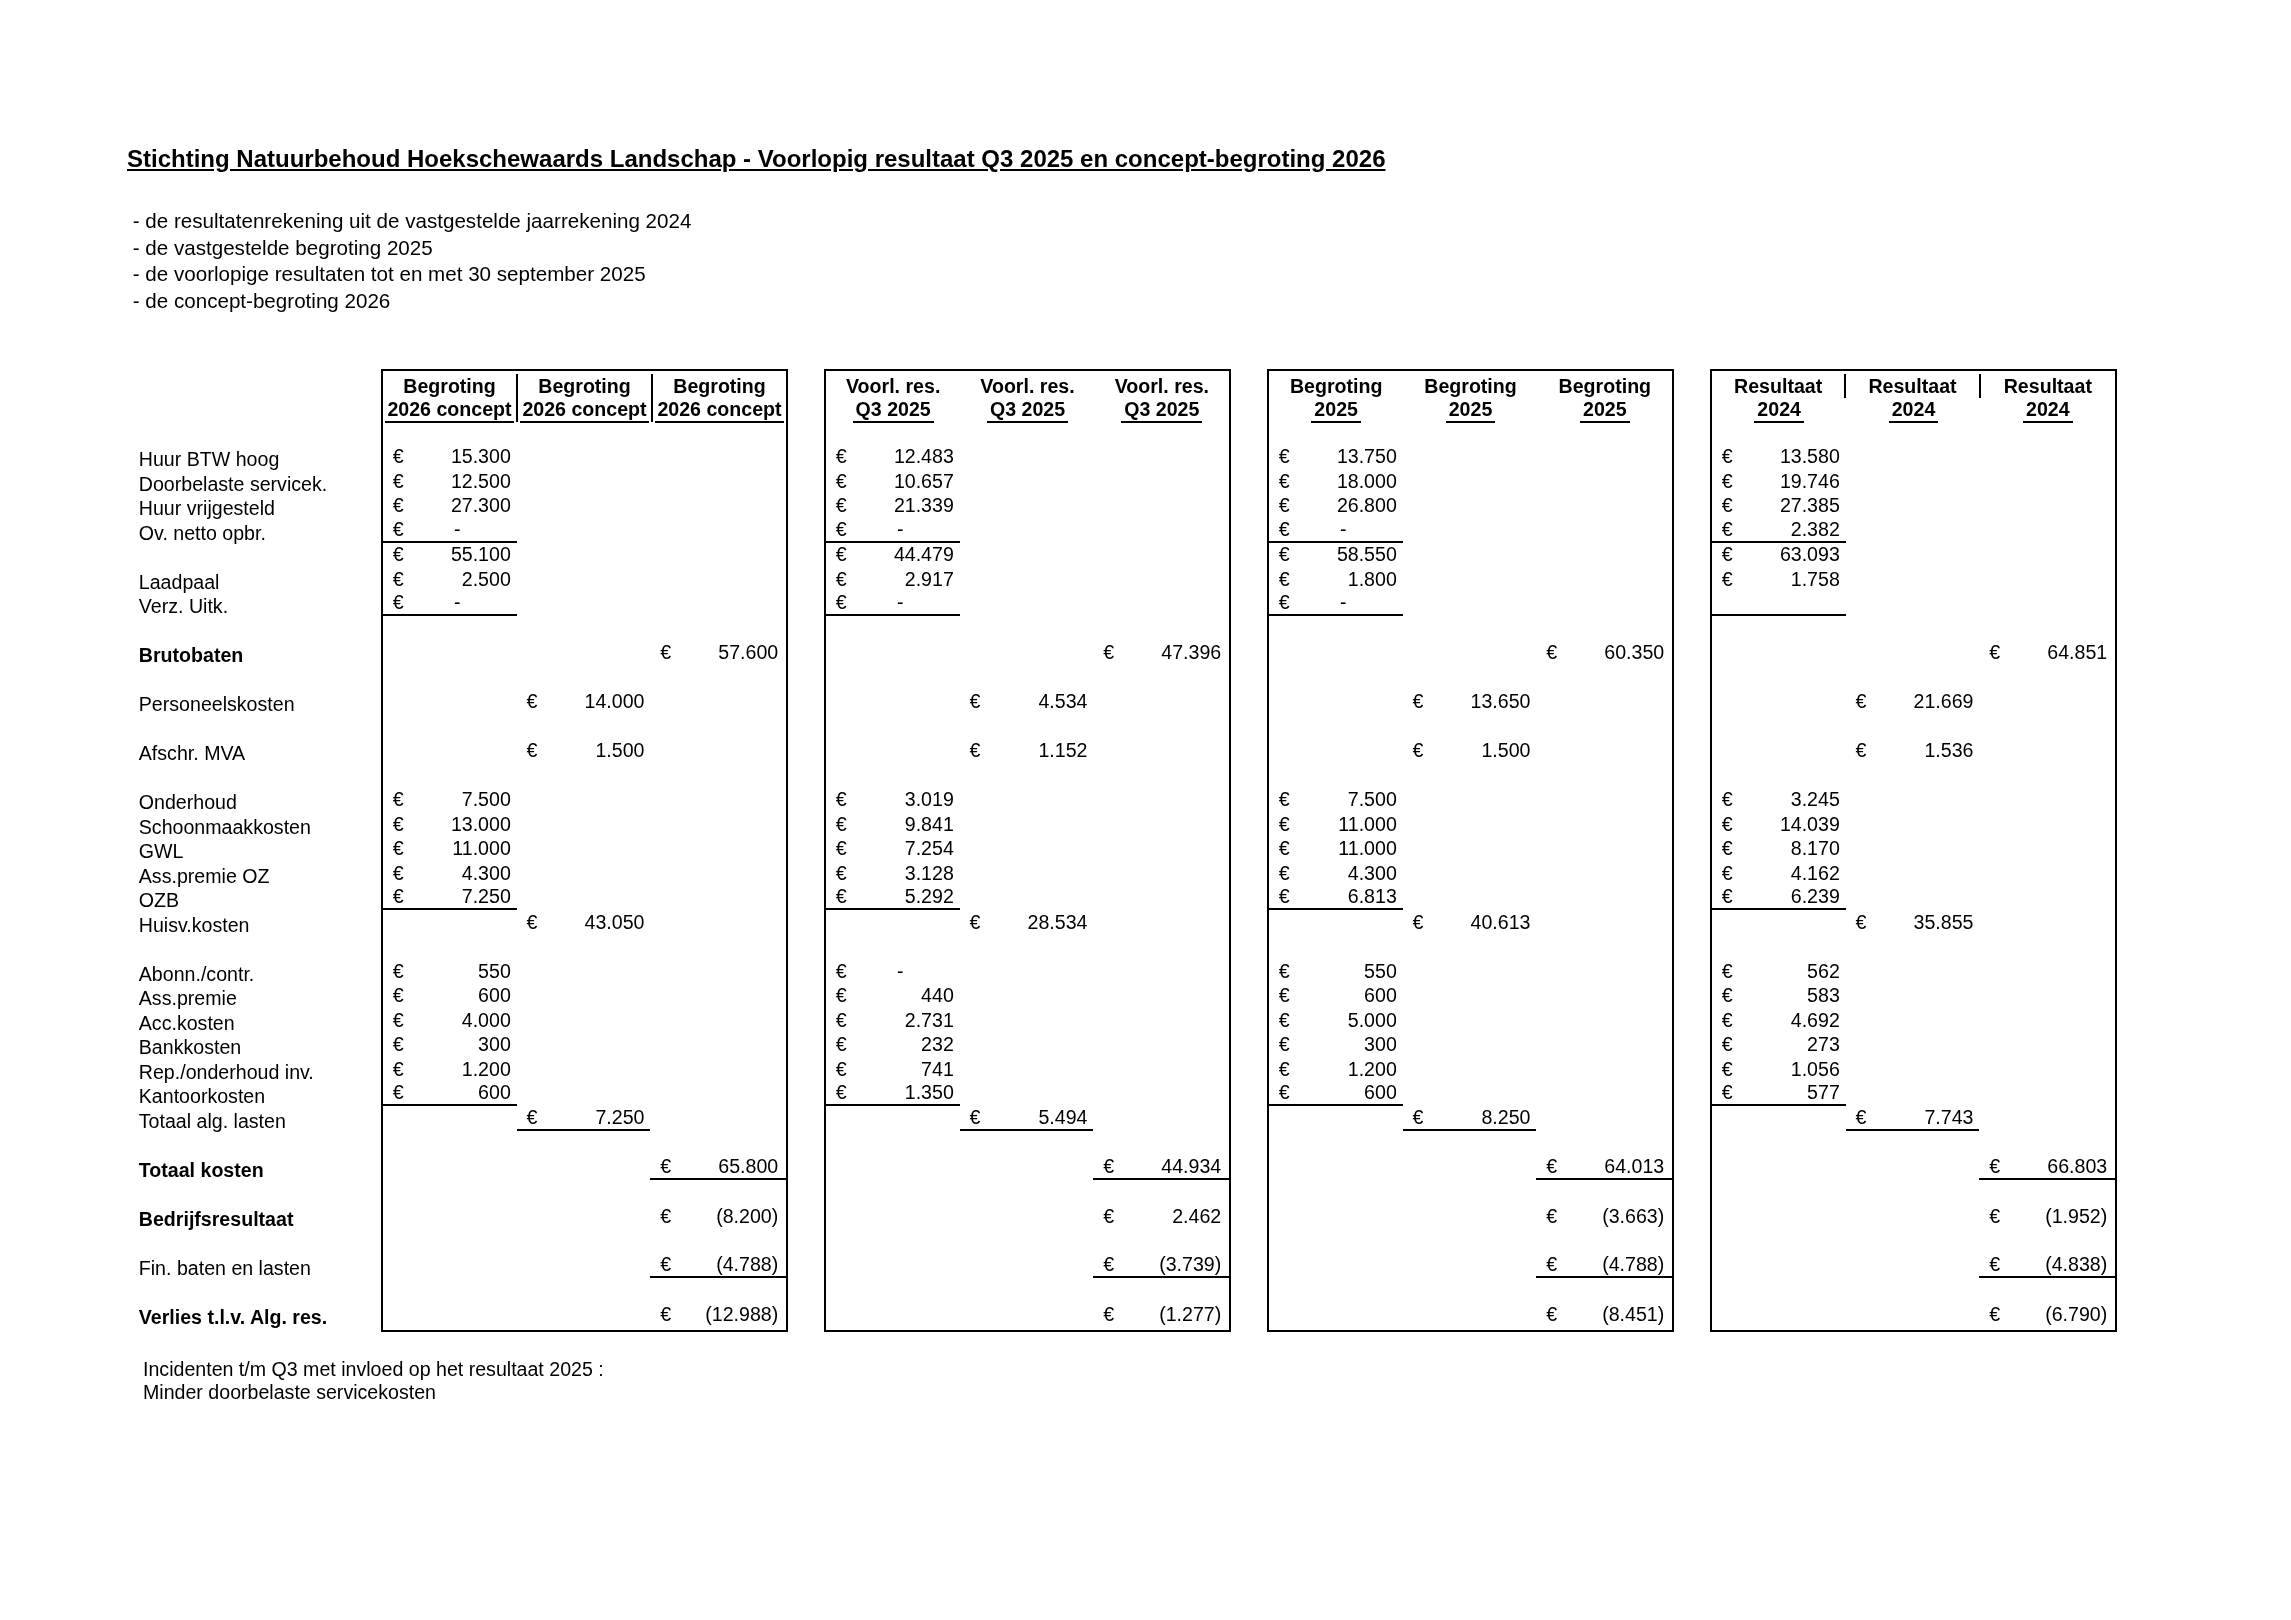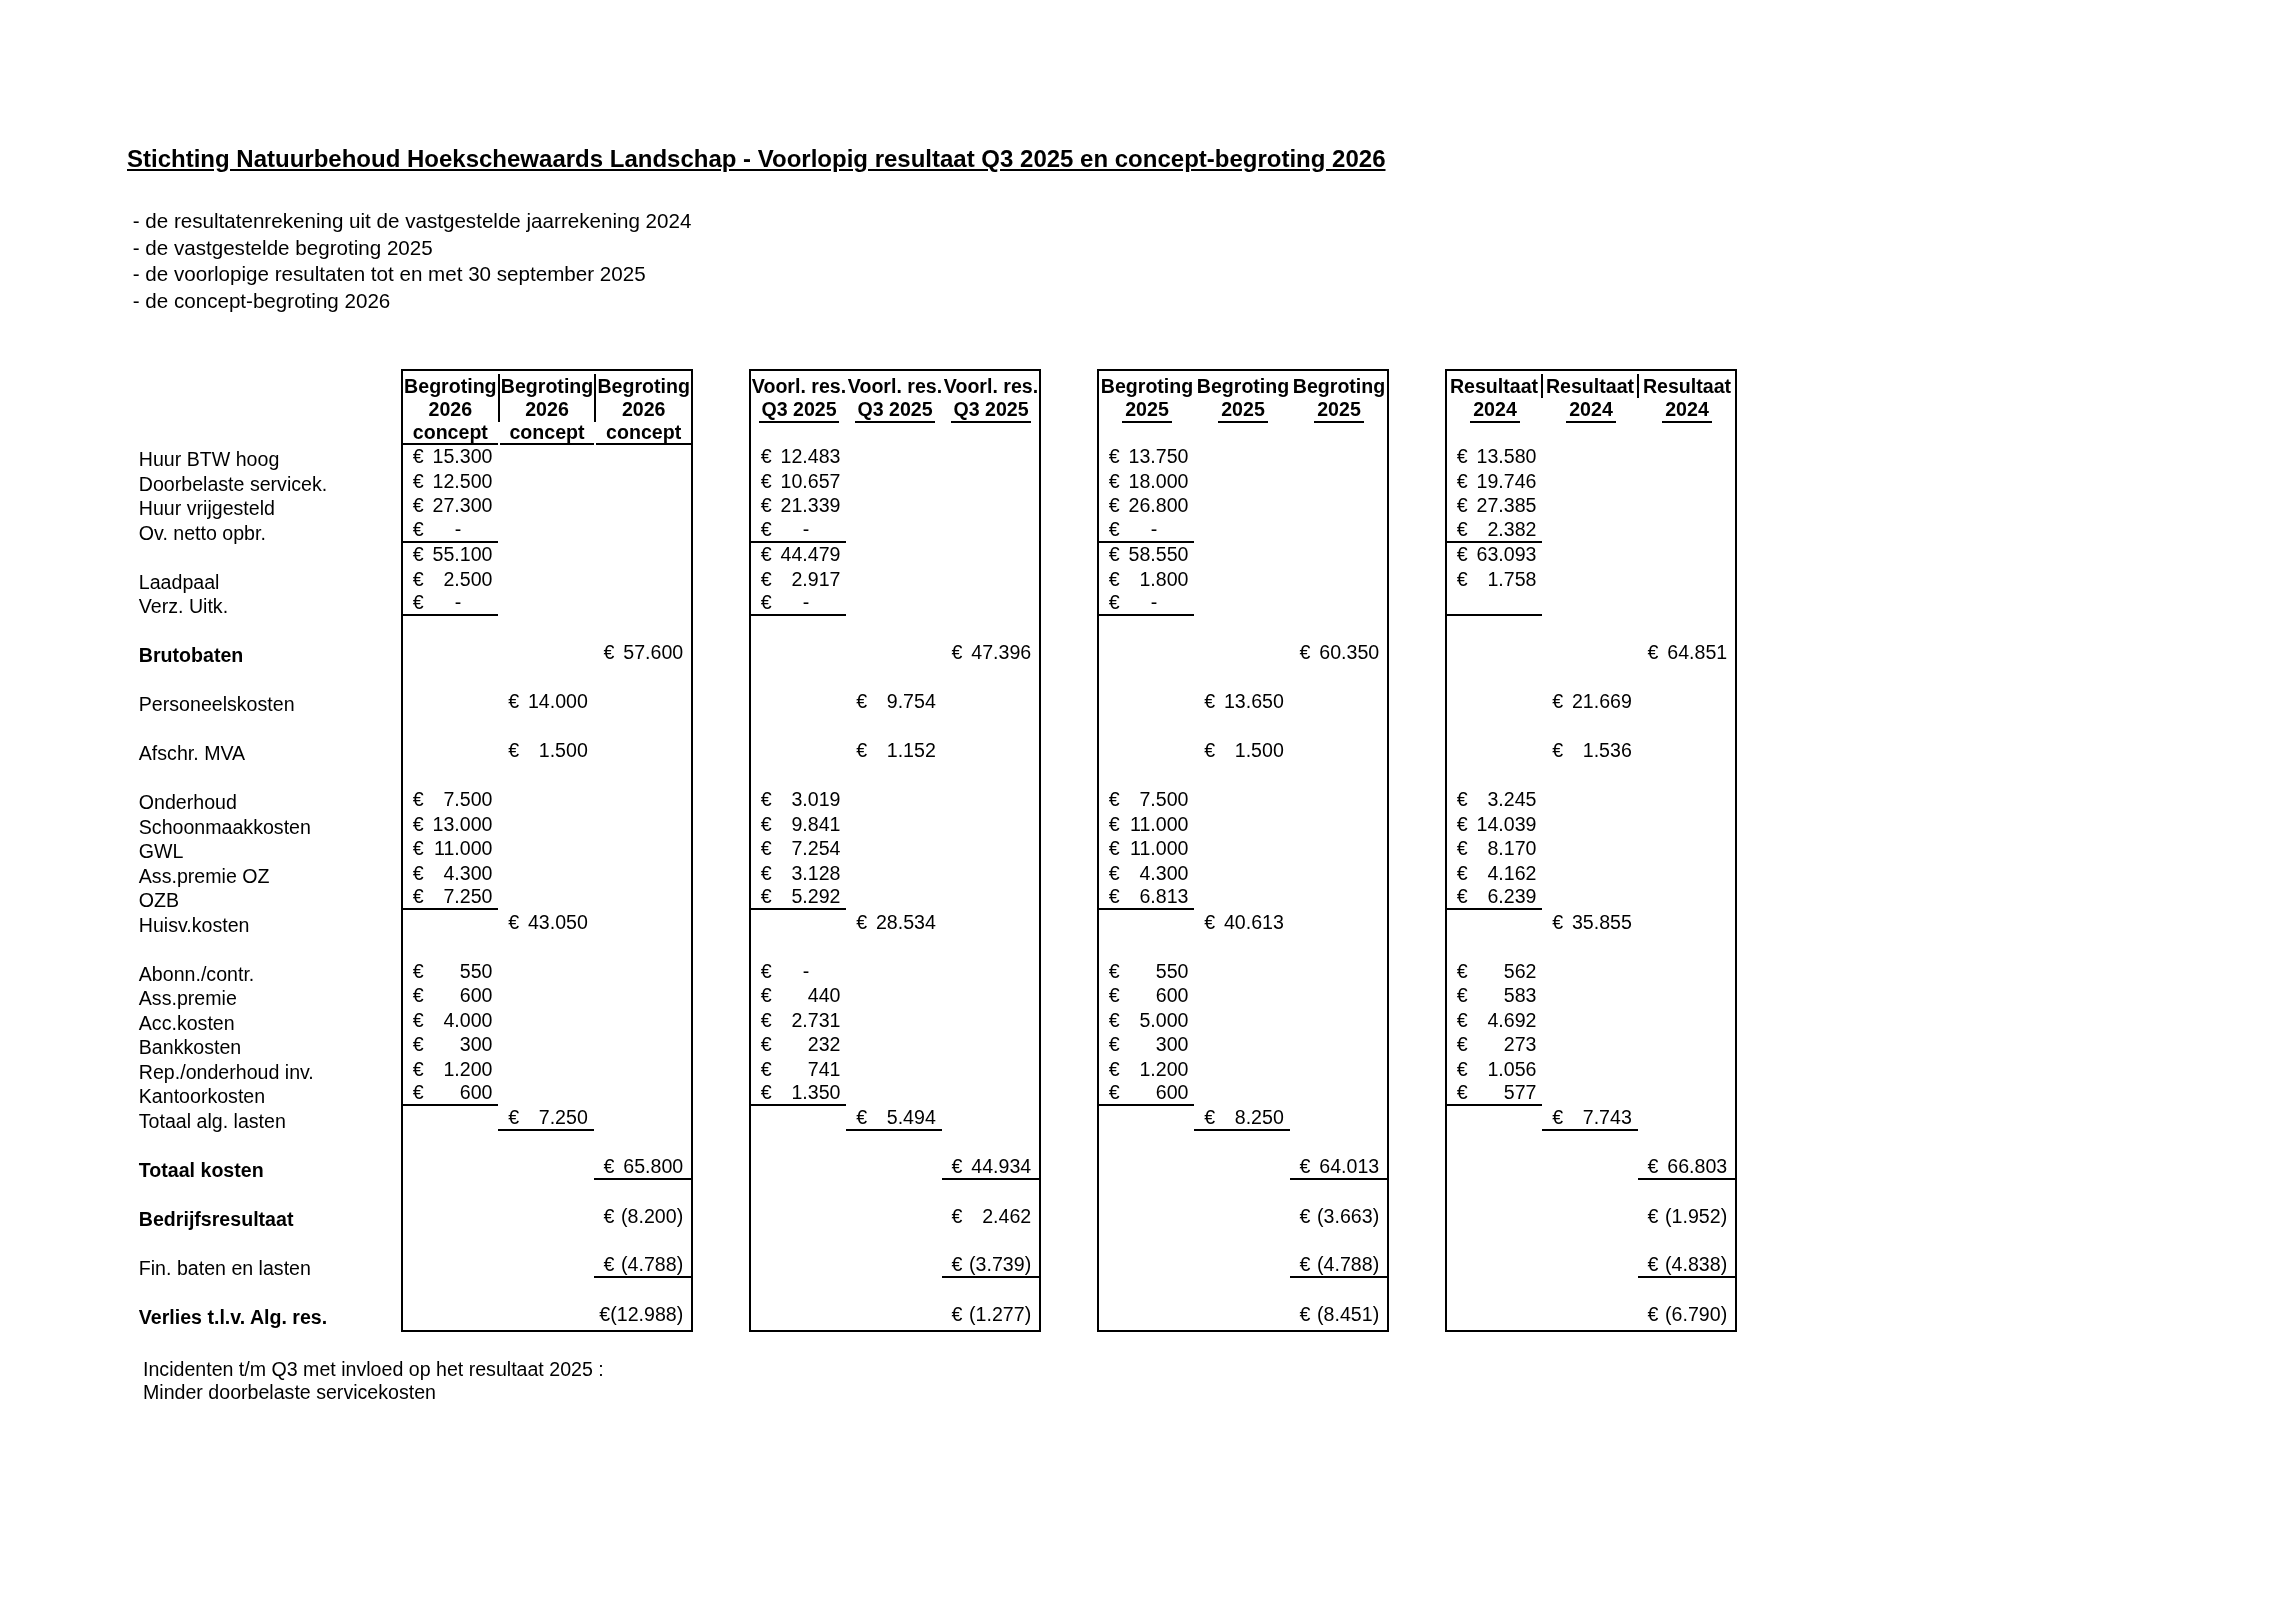--- a/index.html
+++ b/index.html
@@ -12,21 +12,21 @@
   .intro { margin-top:35px; font-size:20.6px; line-height:26.5px; }
   .intro .org { font-weight:bold; font-style:italic; }
   .intro-bullet { white-space:pre; }
 
   .fintable { margin-top:55px; display:flex; align-items:flex-start; }
 
   .labels { width:218px; padding-top:78px; padding-left:11.8px; flex:0 0 auto; }
   .lrow { height:24.5px; line-height:24.5px; font-size:19.6px; white-space:nowrap; }
   .lrow.bold { font-weight:bold; }
 
-  .gbox { width:292px; flex:0 0 auto; border:2px solid #000; margin-left:56px; background:#fff; }
+  .gbox { width:407px; flex:0 0 auto; border:2px solid #000; margin-left:36px; background:#fff; }
   .gbox:first-of-type { margin-left:0; }
 
   .ghead { display:flex; height:51px; padding-top:2.9px; }
   .ghcell { flex:1 1 0; text-align:center; font-weight:bold; font-size:19.6px; }
   .gh1 { height:24.5px; line-height:24.5px; }
   .gh2 { height:24.5px; line-height:22.5px; }
   .gh2 span { display:inline-block; border-bottom:2px solid #000; padding:0 2.9px 0 2.9px; }
   .sep-both .ghcell:not(:last-child) { border-right:2px solid #000; }
   .sep-top .ghcell:not(:last-child) .gh1 { border-right:2px solid #000; }
 
@@ -461,21 +461,21 @@
           </div>
           <div class="drow">
             <div class="dcell c1"></div>
             <div class="dcell c2"></div>
             <div class="dcell c3"></div>
           </div>
           <div class="drow">
             <div class="dcell c1"></div>
             <div class="dcell c2">
               <span class="eur">€</span>
-              <span class="val">9.754</span>
+              <span class="val">4.534</span>
             </div>
             <div class="dcell c3"></div>
           </div>
           <div class="drow">
             <div class="dcell c1"></div>
             <div class="dcell c2"></div>
             <div class="dcell c3"></div>
           </div>
           <div class="drow">
             <div class="dcell c1"></div>

